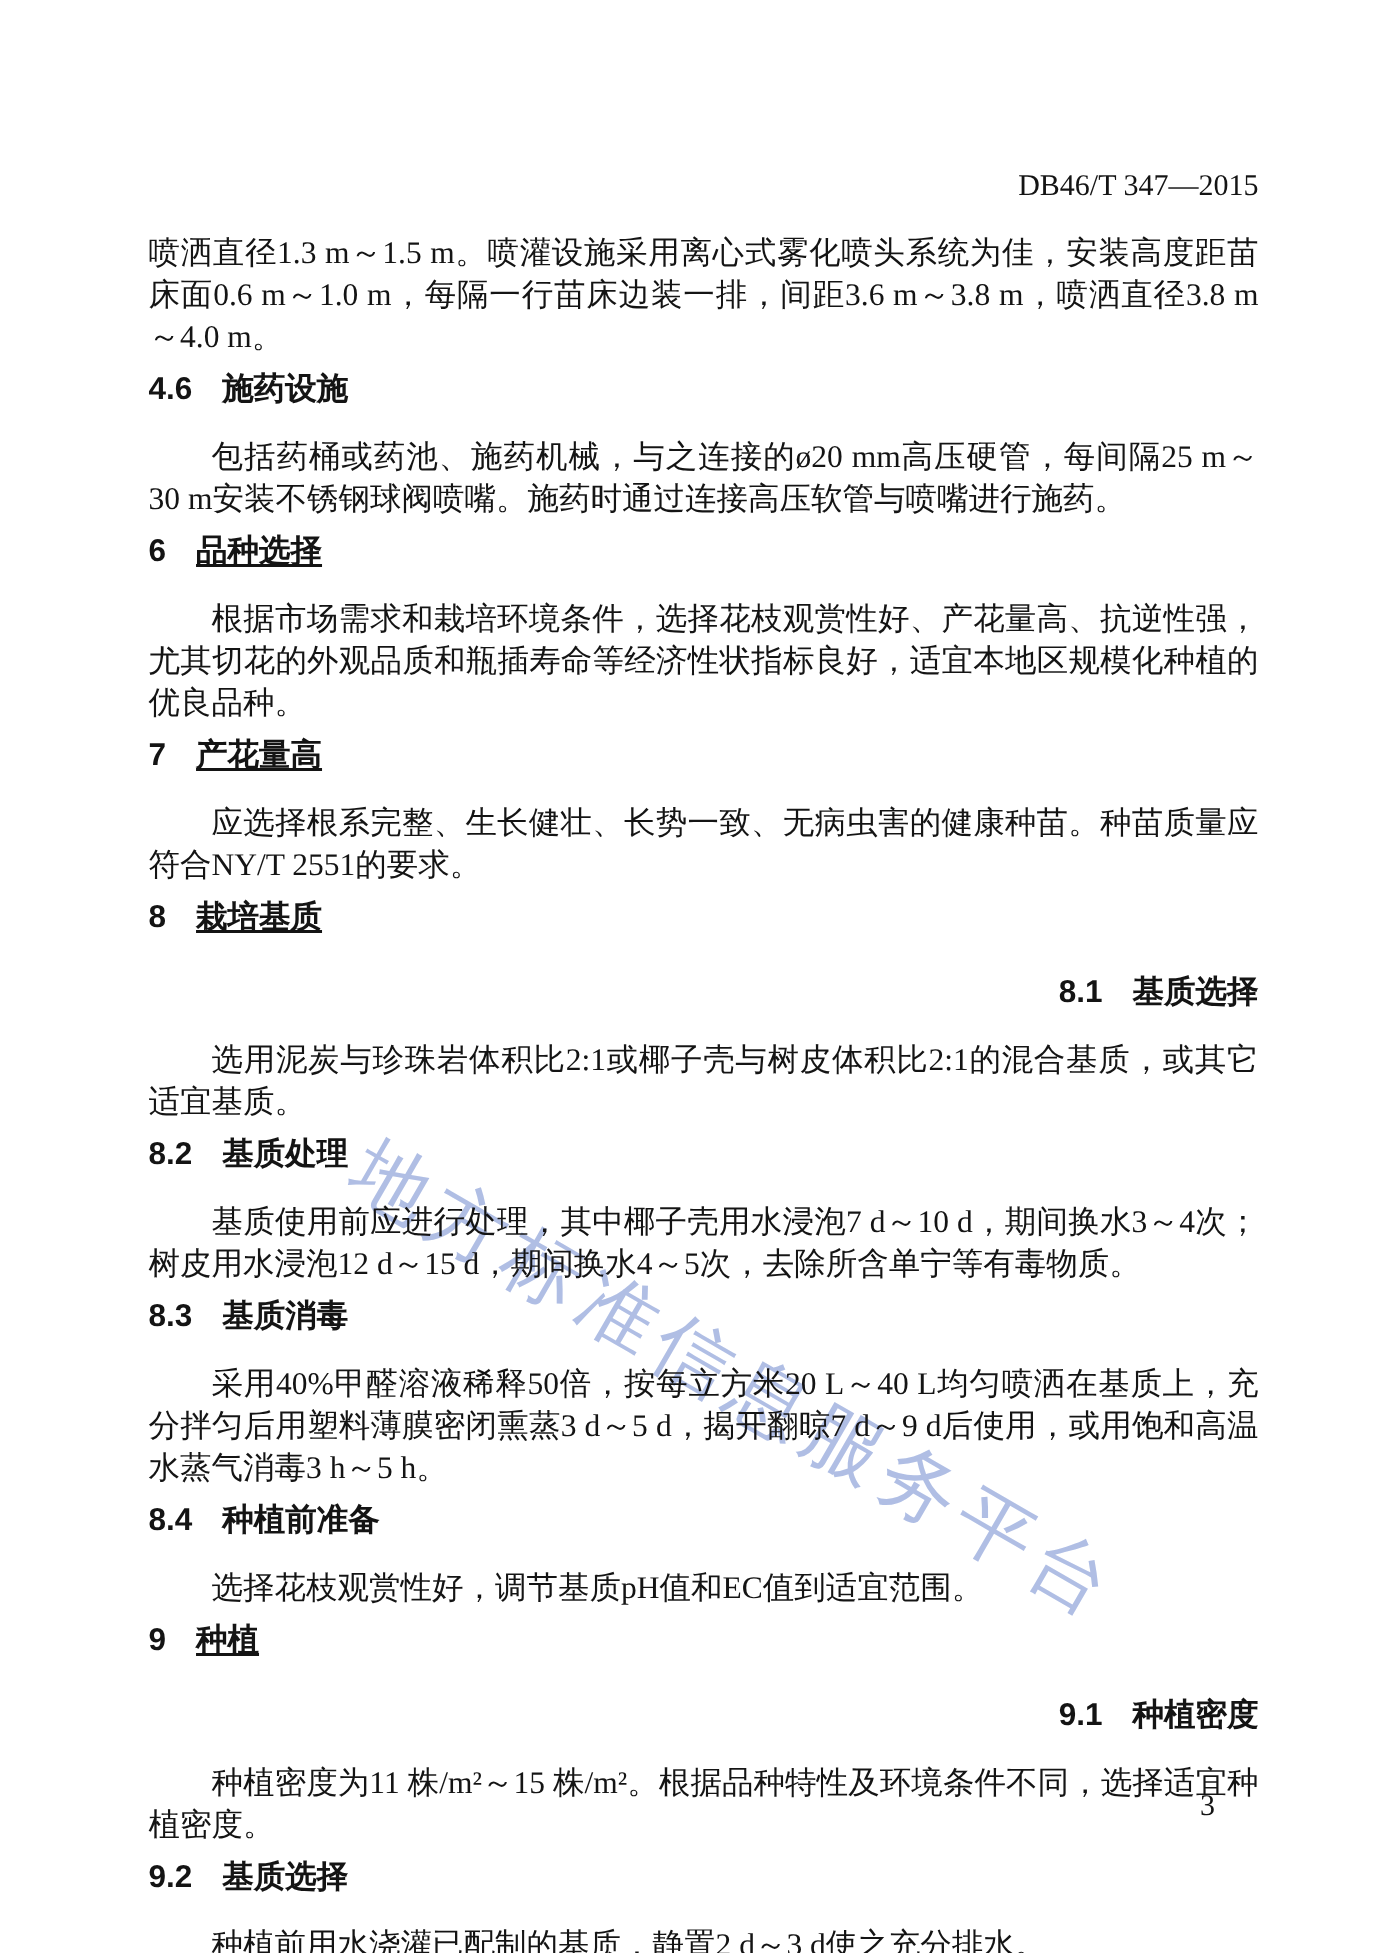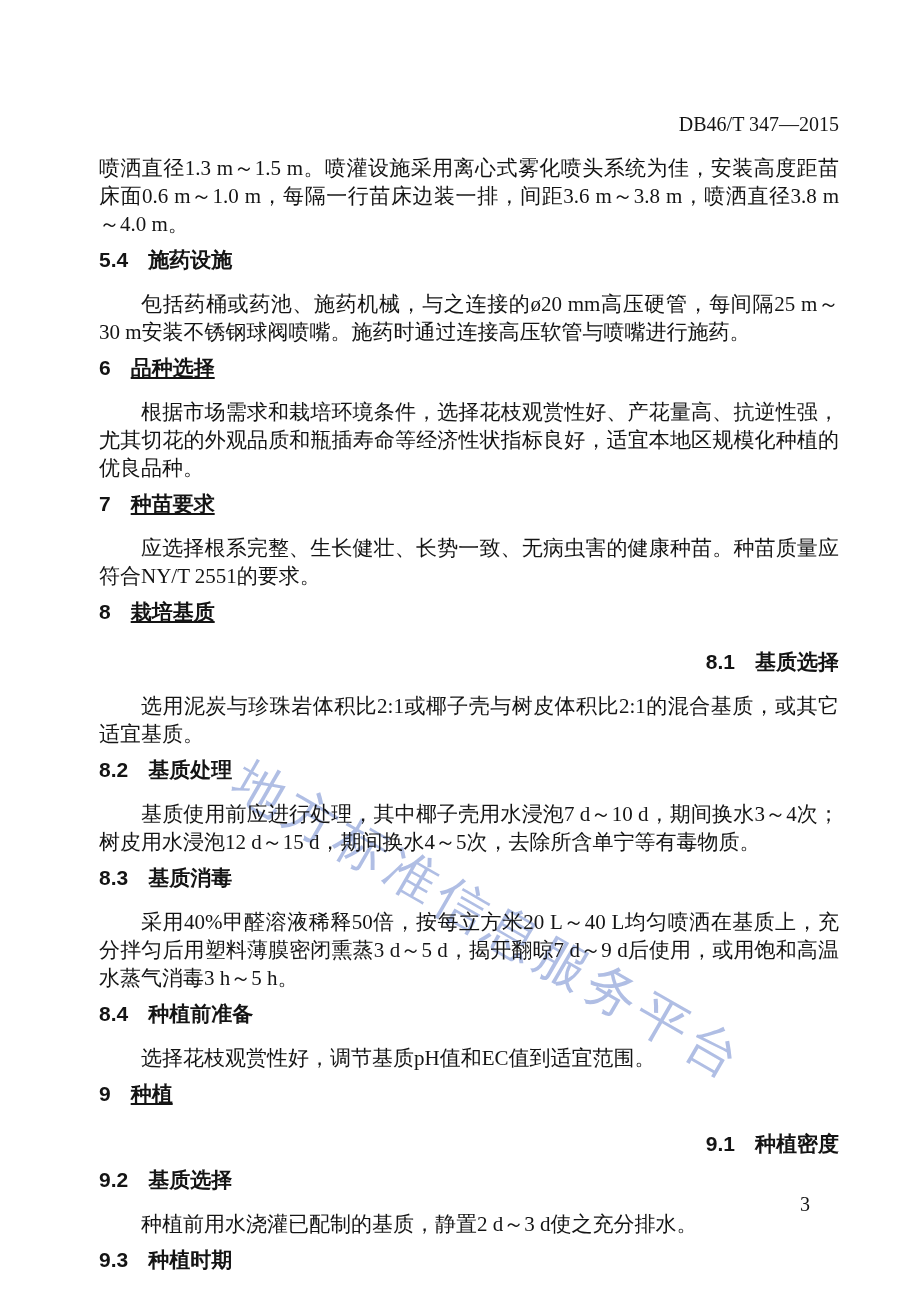--- a/index.html
+++ b/index.html
@@ -73,33 +73,33 @@
 
   <div class="watermark" style="color: rgb(168, 184, 226);">地方标准信息服务平台</div>
 
   <div class="content">
 
     <div class="doc-header">DB46/T 347—2015</div>
 
     <p class="para">喷洒直径1.3 m～1.5 m。喷灌设施采用离心式雾化喷头系统为佳，安装高度距苗床面0.6 m～1.0 m，每隔一行苗床边装一排，间距3.6 m～3.8 m，喷洒直径3.8 m～4.0 m。</p>
 
     <h2 class="heading sub">
-      <span class="hnum">5.4</span><span>施药设施</span>
+      <span class="hnum">4.6</span><span>施药设施</span>
     </h2>
 
     <p class="para indent">包括药桶或药池、施药机械，与之连接的ø20 mm高压硬管，每间隔25 m～30 m安装不锈钢球阀喷嘴。施药时通过连接高压软管与喷嘴进行施药。</p>
 
     <h2 class="heading chapter">
       <span class="hnum">6</span><span>品种选择</span>
     </h2>
 
     <p class="para indent">根据市场需求和栽培环境条件，选择花枝观赏性好、产花量高、抗逆性强，尤其切花的外观品质和瓶插寿命等经济性状指标良好，适宜本地区规模化种植的优良品种。</p>
 
     <h2 class="heading chapter">
-      <span class="hnum">7</span><span>种苗要求</span>
+      <span class="hnum">7</span><span>产花量高</span>
     </h2>
 
     <p class="para indent">应选择根系完整、生长健壮、长势一致、无病虫害的健康种苗。种苗质量应符合NY/T 2551的要求。</p>
 
     <h2 class="heading chapter">
       <span class="hnum">8</span><span>栽培基质</span>
     </h2>
 
     <h2 class="heading sub">
       <span class="hnum">8.1</span><span>基质选择</span>
@@ -126,20 +126,21 @@
     <p class="para indent">选择花枝观赏性好，调节基质pH值和EC值到适宜范围。</p>
 
     <h2 class="heading chapter">
       <span class="hnum">9</span><span>种植</span>
     </h2>
 
     <h2 class="heading sub">
       <span class="hnum">9.1</span><span>种植密度</span>
     </h2>
 
+    <p class="para indent">种植密度为11 株/m²～15 株/m²。根据品种特性及环境条件不同，选择适宜种植密度。</p>
 
     <h2 class="heading sub">
       <span class="hnum">9.2</span><span>基质选择</span>
     </h2>
 
     <p class="para indent">种植前用水浇灌已配制的基质，静置2 d～3 d使之充分排水。</p>
 
     <h2 class="heading sub">
       <span class="hnum">9.3</span><span>种植时期</span>
     </h2>

